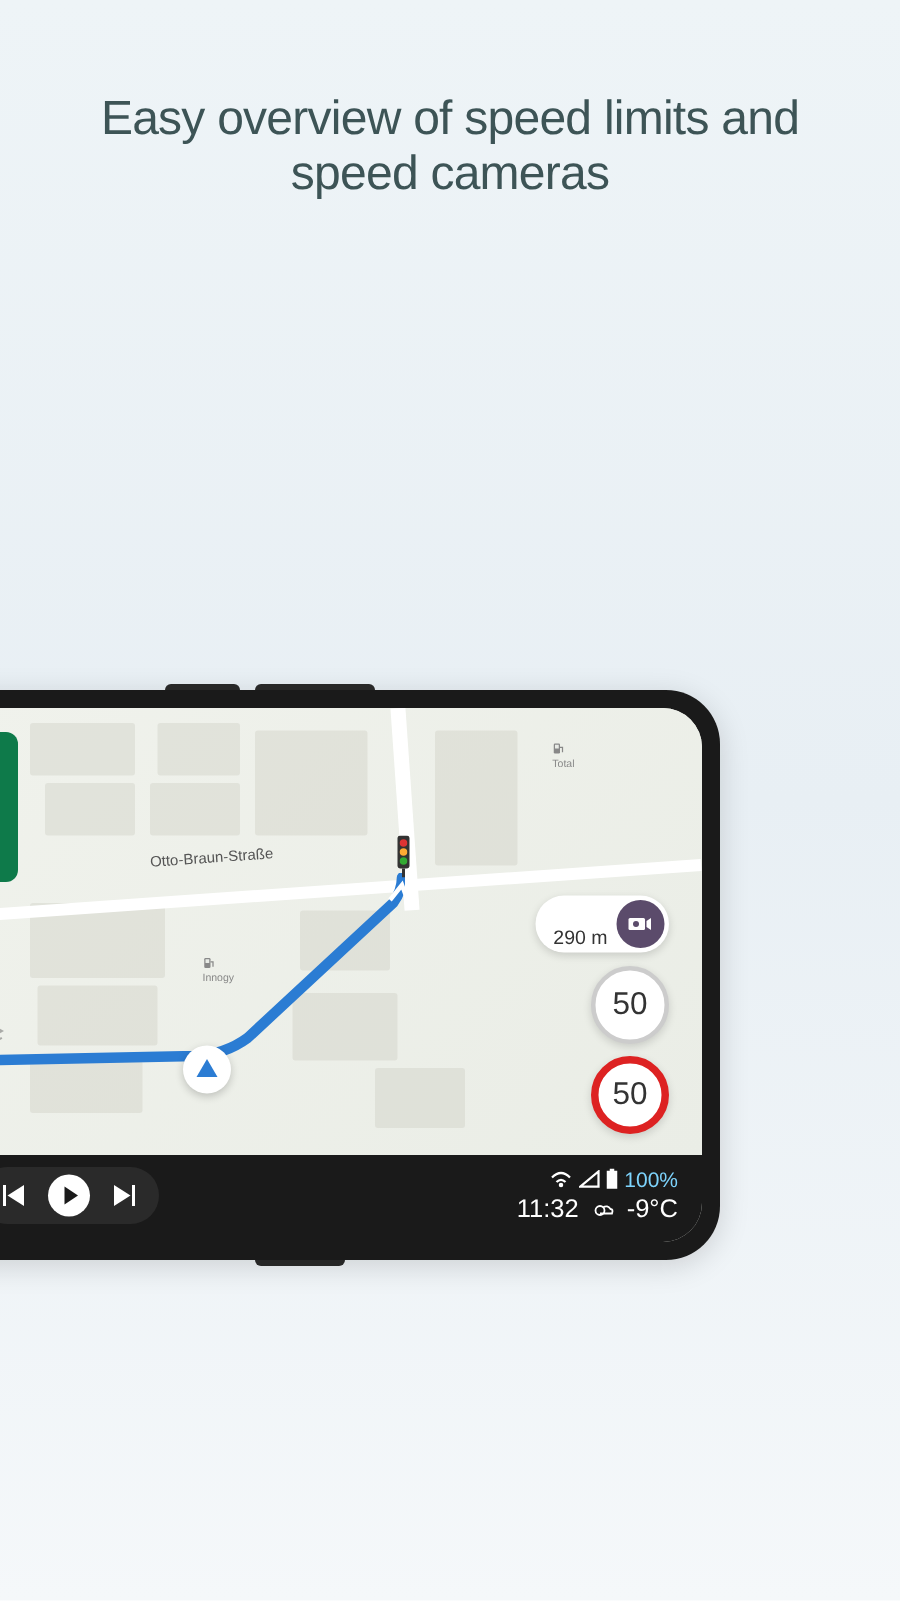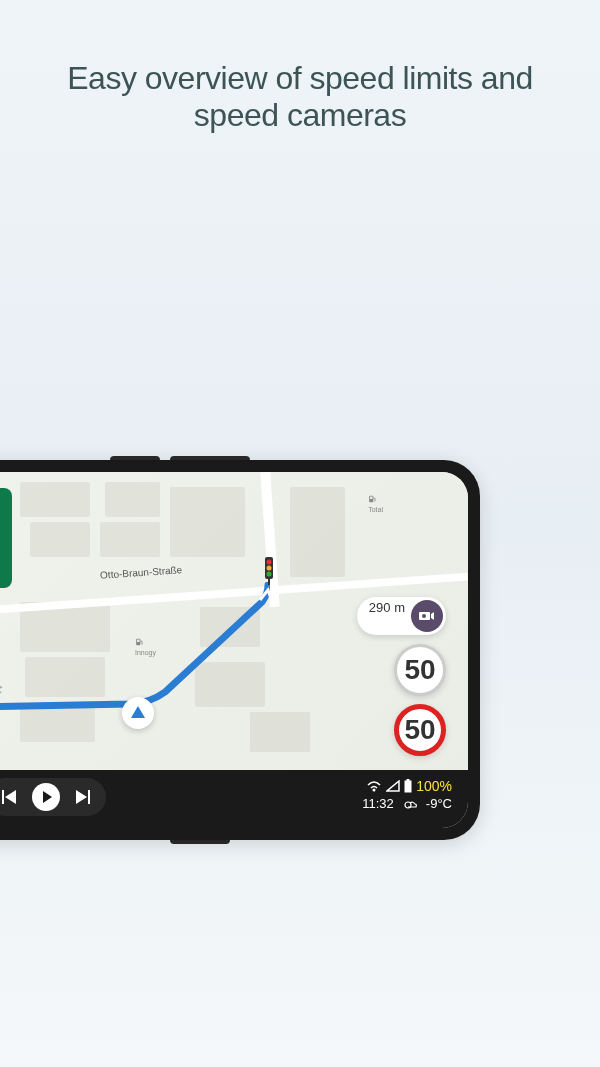--- a/index.html
+++ b/index.html
@@ -156,21 +156,21 @@
       left: 293px;
       width: 12px;
       height: 28px;
     }
     
     .camera-badge {
       position: absolute;
       top: 125px;
       right: 22px;
       display: flex;
-      align-items: flex-start;
+      align-items: flex-end;
       gap: 6px;
       background: #fff;
       border-radius: 20px;
       padding: 3px 3px 3px 12px;
       box-shadow: 0 2px 6px rgba(0,0,0,0.15);
     }
     
     .camera-distance {
       font-size: 13px;
       color: #333;
@@ -190,22 +190,22 @@
     .speed-sign {
       position: absolute;
       right: 22px;
       width: 52px;
       height: 52px;
       background: #fff;
       border-radius: 50%;
       display: flex;
       align-items: center;
       justify-content: center;
-      font-size: 28px;
-      font-weight: 700;
+      font-size: 21px;
+      font-weight: 400;
       box-shadow: 0 2px 6px rgba(0,0,0,0.15);
     }
     
     .speed-sign-limit {
       top: 172px;
       border: 3px solid #ccc;
       color: #333;
     }
     
     .speed-sign-current {
@@ -299,30 +299,30 @@
       display: flex;
       flex-direction: column;
       align-items: flex-end;
       gap: 2px;
     }
     
     .status-icons {
       display: flex;
       align-items: center;
       gap: 4px;
-      color: #fde047;
+      color: #7dd3fc;
       font-size: 14px;
     }
     
     .status-time-weather {
       display: flex;
       align-items: center;
       gap: 8px;
       color: #fff;
-      font-size: 13px;
+      font-size: 17px;
     }
     
     .building-block {
       position: absolute;
       background: rgba(200, 200, 190, 0.35);
       border-radius: 2px;
     }
   </style>
 </head>
 <body>

